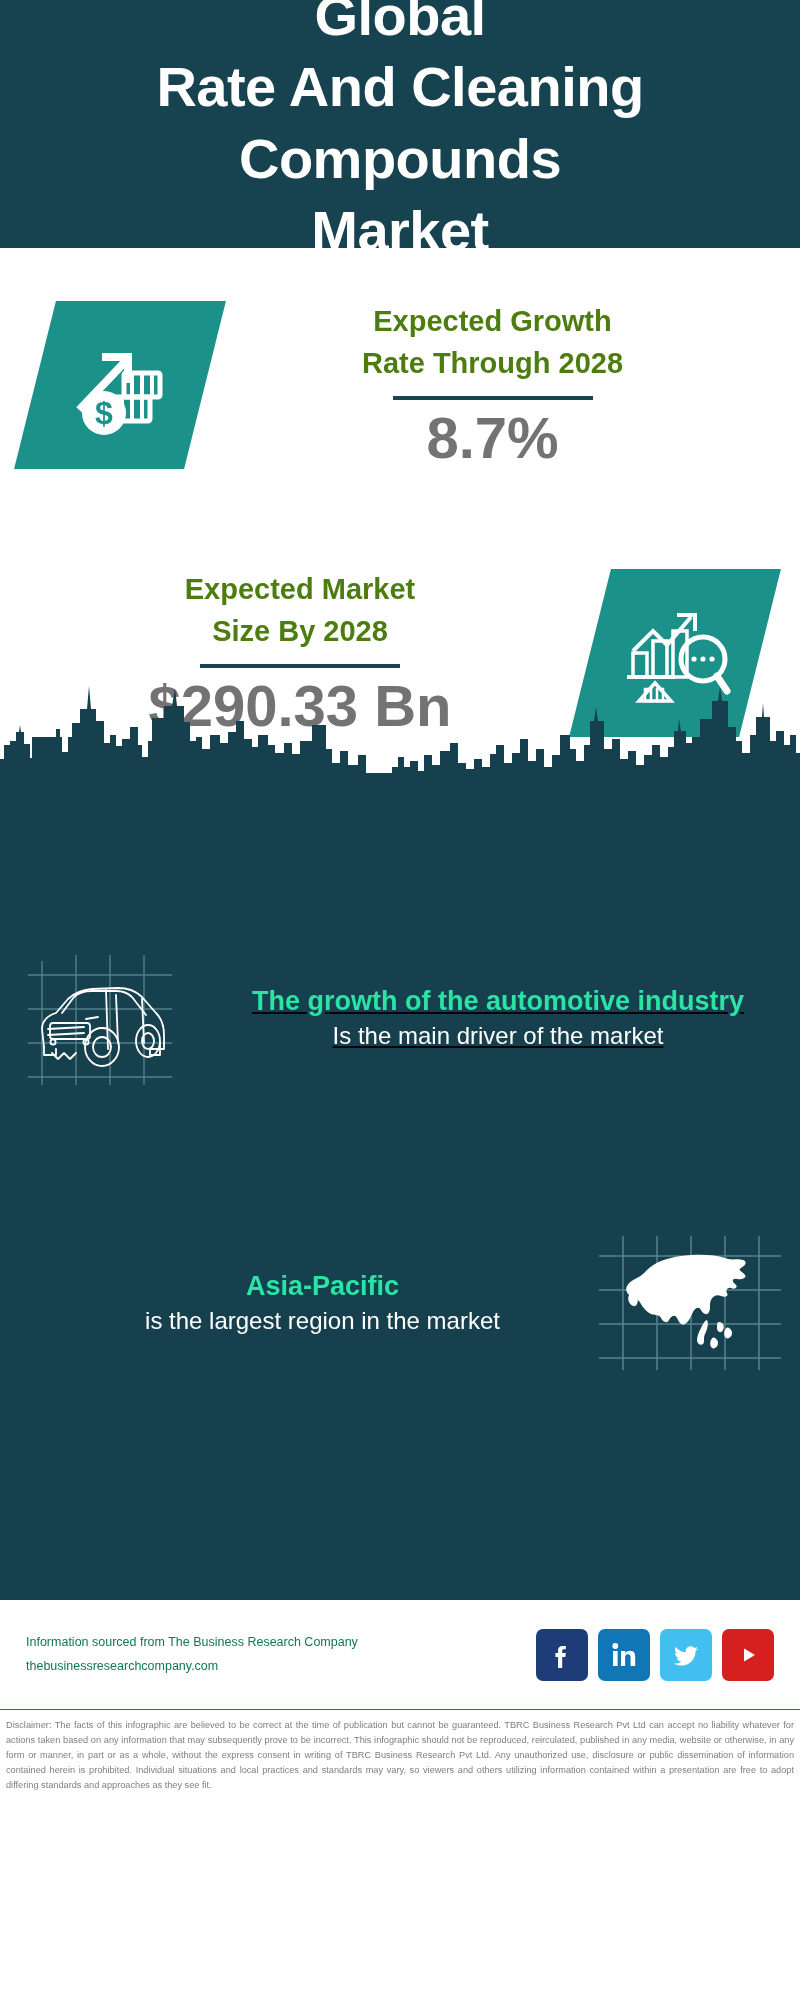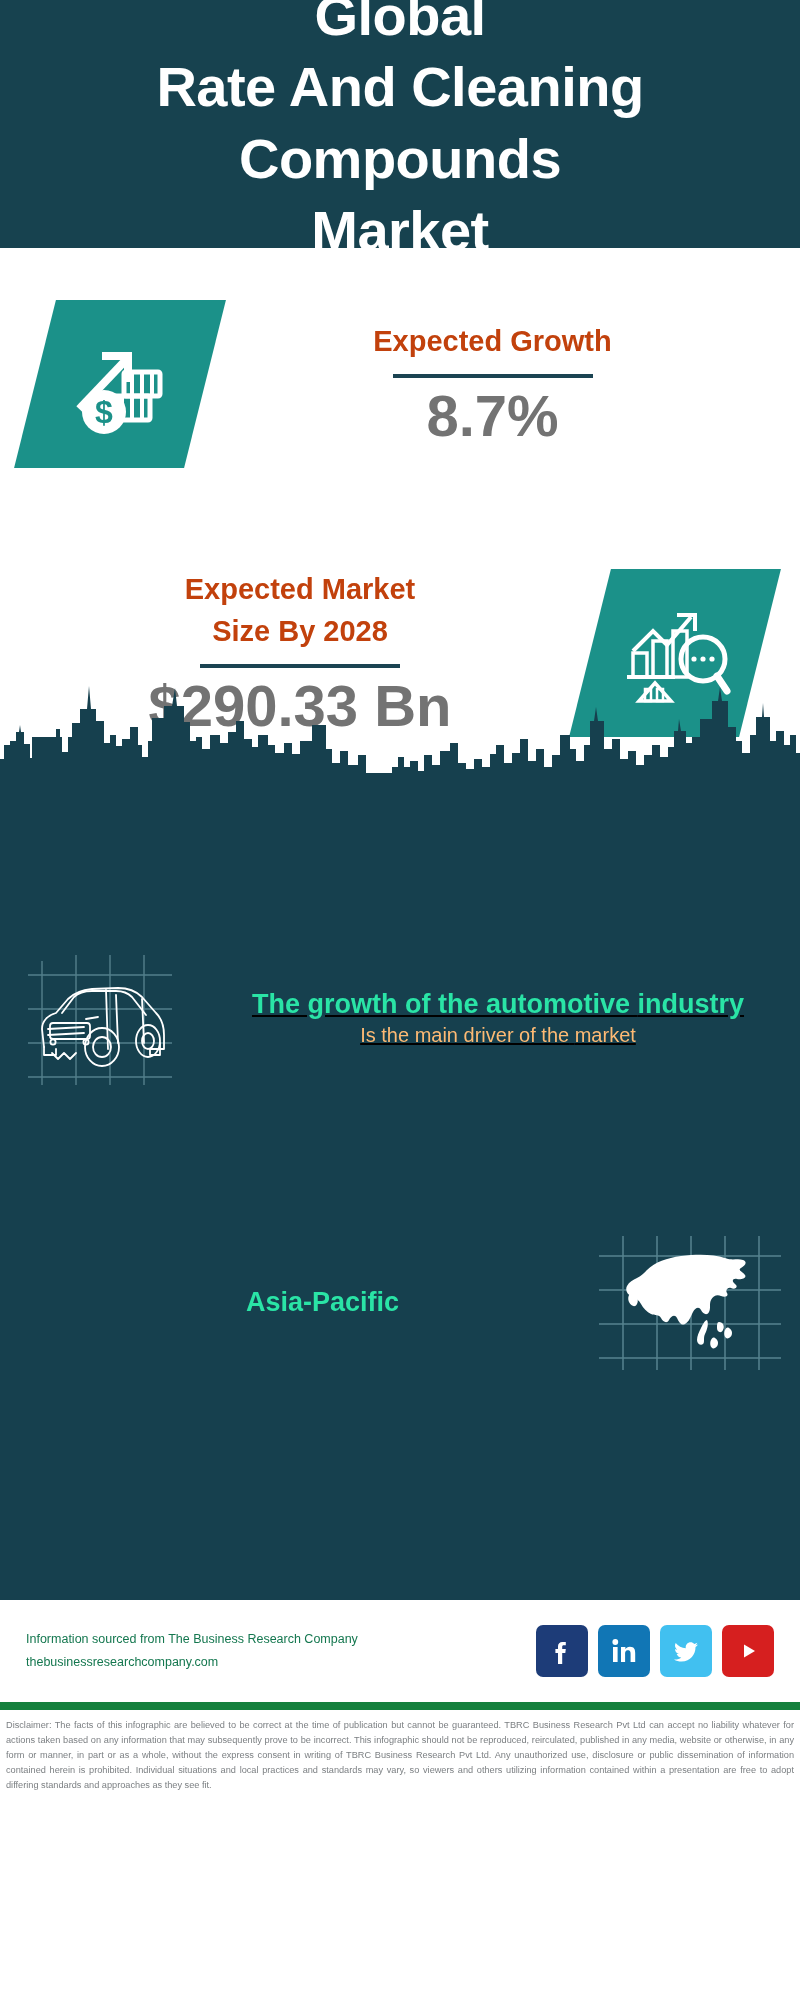--- a/index.html
+++ b/index.html
@@ -70,21 +70,21 @@
   .shape > svg { transform: skewX(14deg); }
 
   .stat-text {
     display: flex;
     flex-direction: column;
     align-items: center;
     justify-content: center;
     flex: 1;
   }
   .stat-label {
-    color: #c2410c;
+    color: #4d7c0f;
     font-size: 29px;
     font-weight: bold;
     line-height: 1.45;
     text-align: center;
   }
   .stat-label .ln { display: block; }
   .stat-rule {
     width: 200px;
     height: 4px;
     background: #1b4452;
@@ -147,41 +147,41 @@
     text-align: center;
     padding: 0 18px;
   }
   .fact-head {
     color: #2ae4a6;
     font-size: 27px;
     font-weight: bold;
     line-height: 1.32;
   }
   .fact-sub {
-    color: #fdba74;
-    font-size: 20px;
+    color: #ffffff;
+    font-size: 24px;
     font-weight: normal;
     line-height: 1.36;
   }
   .fact1 { position: absolute; top: 170px; left: 12px; text-decoration: underline; }
   .fact1 .fact-text { padding-right: 26px; }
 
   .fact2 { position: absolute; top: 455px; left: 0; }
   .fact2 .fact-text { padding-left: 48px; margin-left: 45px; }
   .fact2 .fact-icon { width: 230px; }
 
   
   .footer {
     background: #ffffff;
     height: 110px;
     display: flex;
     align-items: center;
     padding: 0 26px;
     box-sizing: border-box;
-    border-bottom: 8px solid #15803d;
+    border-bottom: 1px solid #15803d;
   }
   .footer-src {
     flex: 1;
     color: #14774f;
     font-size: 12.5px;
     line-height: 1.85;
   }
   .footer-src .ln { display: block; }
   .socials { display: flex; gap: 10px; align-items: center; }
   .social {
@@ -234,20 +234,21 @@
           <path d="M68 44 L68 68 M78 44 L78 68 M88 44 L88 68" stroke="#fff" stroke-width="4"></path>
           <rect x="50" y="68" width="36" height="24" stroke="#fff" stroke-width="5" fill="none" rx="2"></rect>
           <path d="M58 68 L58 92 M68 68 L68 92 M78 68 L78 92" stroke="#fff" stroke-width="4"></path>
           <circle cx="40" cy="84" r="22" fill="#fff"></circle>
           <text x="40" y="95" font-size="32" font-weight="bold" fill="#1b9189" text-anchor="middle" font-family="Liberation Sans, sans-serif">$</text>
         </svg>
       </div>
       <div class="stat-text">
         <div class="stat-label">
           <span class="ln">Expected Growth</span>
+          <span class="ln">Rate Through 2028</span>
         </div>
         <div class="stat-rule"></div>
         <div class="stat-value">8.7%</div>
       </div>
     </div>
 
     <div class="stat-row row2">
       <div class="stat-text">
         <div class="stat-label">
           <span class="ln">Expected Market</span>
@@ -324,20 +325,24 @@
             <span>market</span>
           </div>
         </div>
       </div>
 
       <div class="fact fact2">
         <div class="fact-text">
           <div class="fact-head">
             <span>Asia-Pacific</span>
           </div>
+          <div class="fact-sub">
+            <span>is the largest region</span>
+            <span>in the market</span>
+          </div>
         </div>
         <div class="fact-icon">
           <svg width="200" height="150" viewBox="0 0 200 150" fill="none">
             <g stroke="#5e8a96" stroke-width="1.5" opacity="0.9">
               <path d="M38 8 L38 142 M72 8 L72 142 M106 8 L106 142 M140 8 L140 142 M174 8 L174 142"></path>
               <path d="M14 28 L196 28 M14 62 L196 62 M14 96 L196 96 M14 130 L196 130"></path>
             </g>
             <path fill="#ffffff" d="M62 42 C70 34 82 30 96 28 C112 26 128 26 140 30 C148 33 152 30 158 32 C163 34 160 38 156 40 C152 42 158 44 160 47 C162 50 156 52 152 51 C148 50 146 53 150 56 C154 59 150 62 146 60 C143 59 140 62 142 65 C144 68 140 70 136 68 C132 66 128 68 126 72 C124 76 126 80 124 84 C122 88 118 86 116 82 C114 78 110 80 108 84 C106 88 104 94 100 96 C96 98 94 94 92 90 C90 86 86 88 84 92 C82 96 78 94 76 90 C74 86 70 88 66 86 C62 84 58 80 56 76 C54 72 50 70 46 68 C42 66 40 62 42 58 C44 54 48 52 52 50 C56 48 58 46 62 42 Z"></path>
             <path fill="#ffffff" d="M122 92 C124 96 122 102 120 106 C118 110 120 114 118 116 C116 118 112 116 112 112 C112 108 114 104 116 100 C118 96 120 92 122 92 Z"></path>
             <path fill="#ffffff" d="M134 94 C138 94 140 98 138 102 C136 106 132 104 132 100 C132 97 132 94 134 94 Z"></path>

